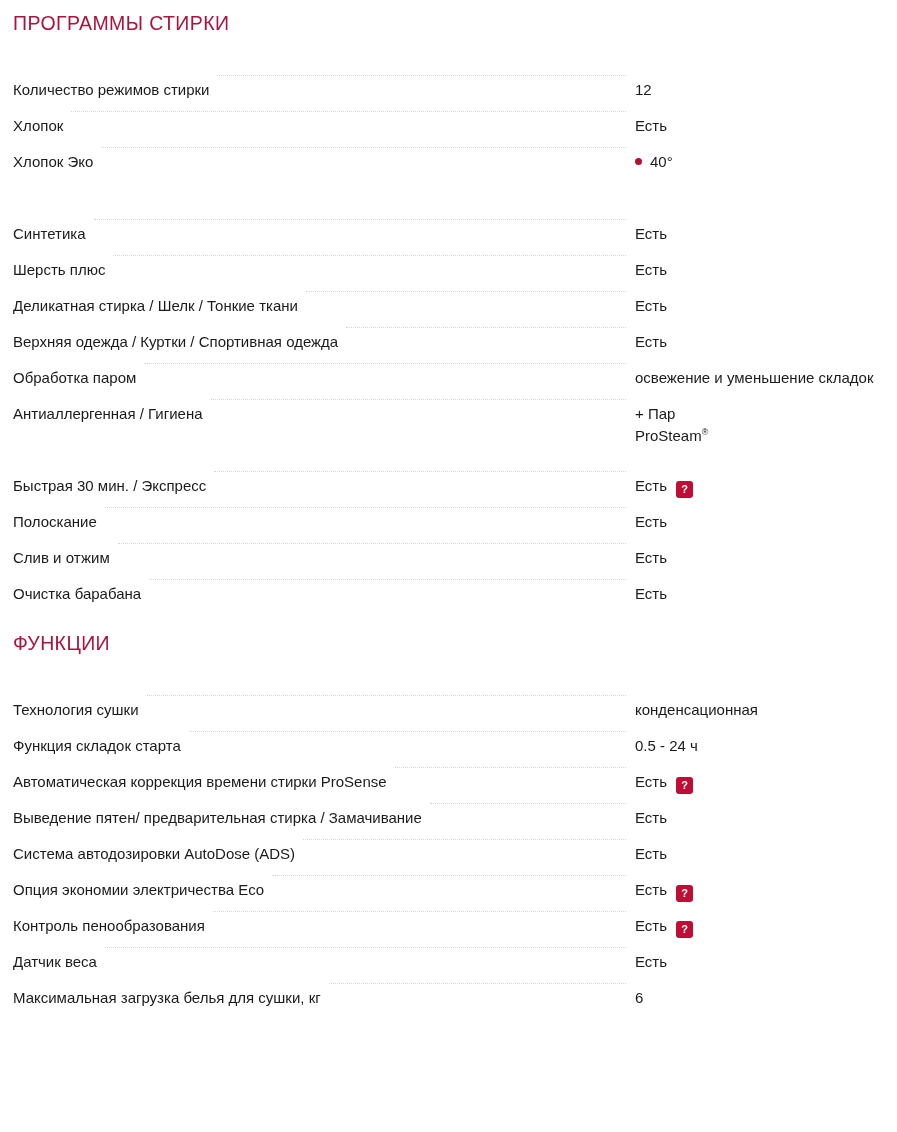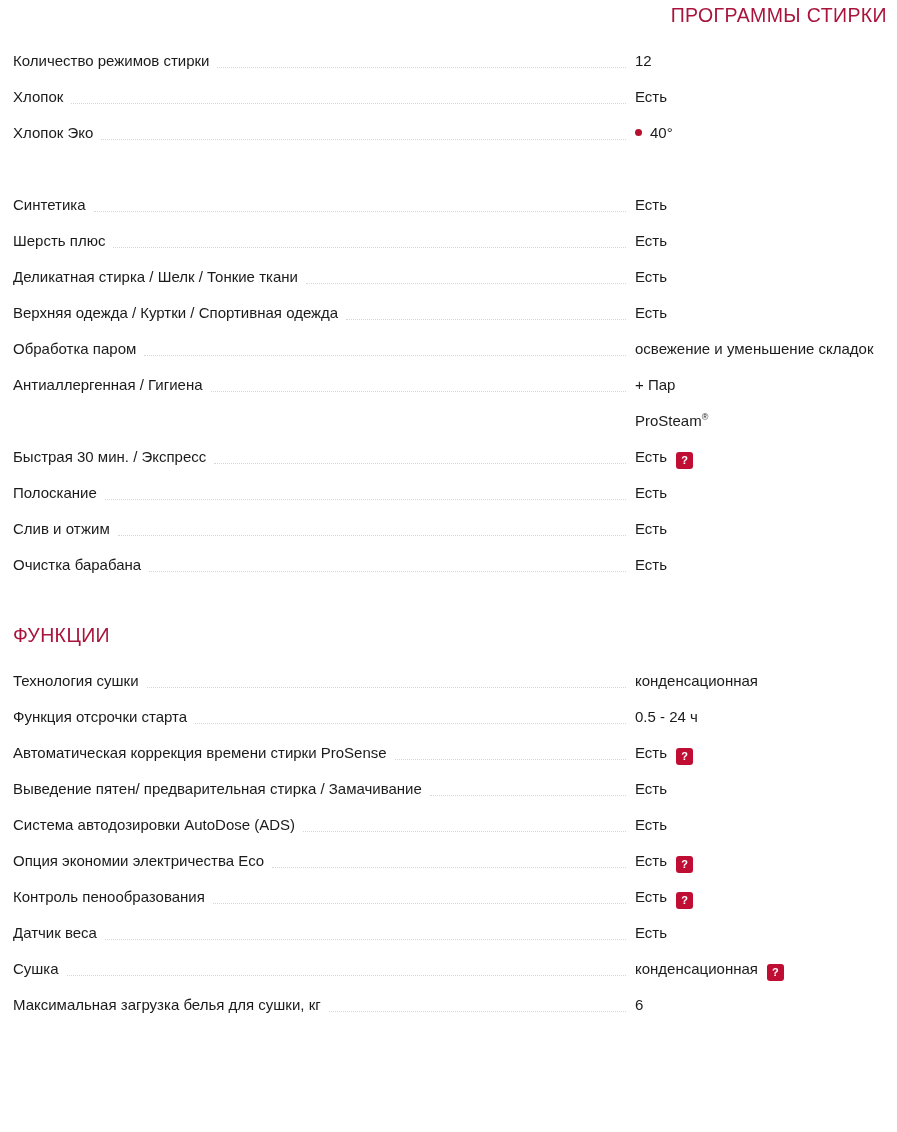--- a/index.html
+++ b/index.html
@@ -21,32 +21,33 @@
   }
   .container{padding:0 10px 0 13px;width:897px;}
   .section-title{
     font-size:19.5px;
     font-weight:400;
     letter-spacing:0.4px;
     color:var(--accent);
     margin:0 0 17px 0;
     line-height:23px;
   }
-  .spec-section:first-child .section-title{margin-top:4px;text-align:right;}
+  .spec-section:first-child .section-title{margin-top:12px;}
   .spec-section:nth-child(2) .section-title{margin-top:40px;}
   .spec-section:nth-child(3) .section-title{margin-top:40px;}
   .line{
     display:flex;
     align-items:baseline;
     padding:8px 0 10px 0;
     height:36px;
   }
   .label{
     white-space:nowrap;
     line-height:18px;
+    margin-top:21px;
   }
   .leader{
     flex:1 1 auto;
     align-self:flex-end;
     height:1px;
     margin:0 9px 2px 8px;
     border-bottom:1px dotted var(--leader);
   }
   .leader.hidden{border-bottom:none;}
   .value{
@@ -167,21 +168,21 @@
     </section>
     <section class="spec-section">
       <h2 class="section-title">ФУНКЦИИ</h2>
       <div class="rows">
         <div class="line">
           <span class="label">Технология сушки</span>
           <span class="leader"></span>
           <span class="value"><span class="vtext">конденсационная</span></span>
         </div>
         <div class="line">
-          <span class="label">Функция отсрочки старта</span>
+          <span class="label">Функция складок старта</span>
           <span class="leader"></span>
           <span class="value"><span class="vtext">0.5 - 24 ч</span></span>
         </div>
         <div class="line">
           <span class="label">Автоматическая коррекция времени стирки ProSense</span>
           <span class="leader"></span>
           <span class="value"><span class="vtext">Есть</span><span class="badge">?</span></span>
         </div>
         <div class="line">
           <span class="label">Выведение пятен/ предварительная стирка / Замачивание</span>
@@ -205,25 +206,20 @@
         </div>
         <div class="line">
           <span class="label">Датчик веса</span>
           <span class="leader"></span>
           <span class="value"><span class="vtext">Есть</span></span>
         </div>
       </div>
     </section>
     <section class="spec-section">
       <div class="rows">
-        <div class="line">
-          <span class="label">Сушка</span>
-          <span class="leader"></span>
-          <span class="value"><span class="vtext">конденсационная</span><span class="badge">?</span></span>
-        </div>
         <div class="line">
           <span class="label">Максимальная загрузка белья для сушки, кг</span>
           <span class="leader"></span>
           <span class="value"><span class="vtext">6</span></span>
         </div>
       </div>
     </section>
   </div>
 
 </body></html>

